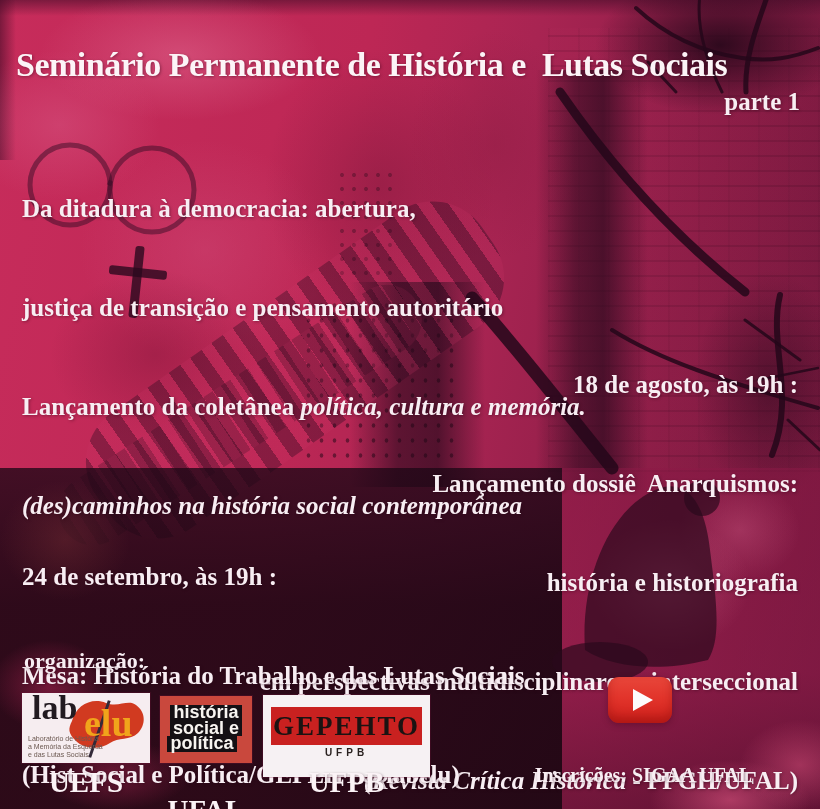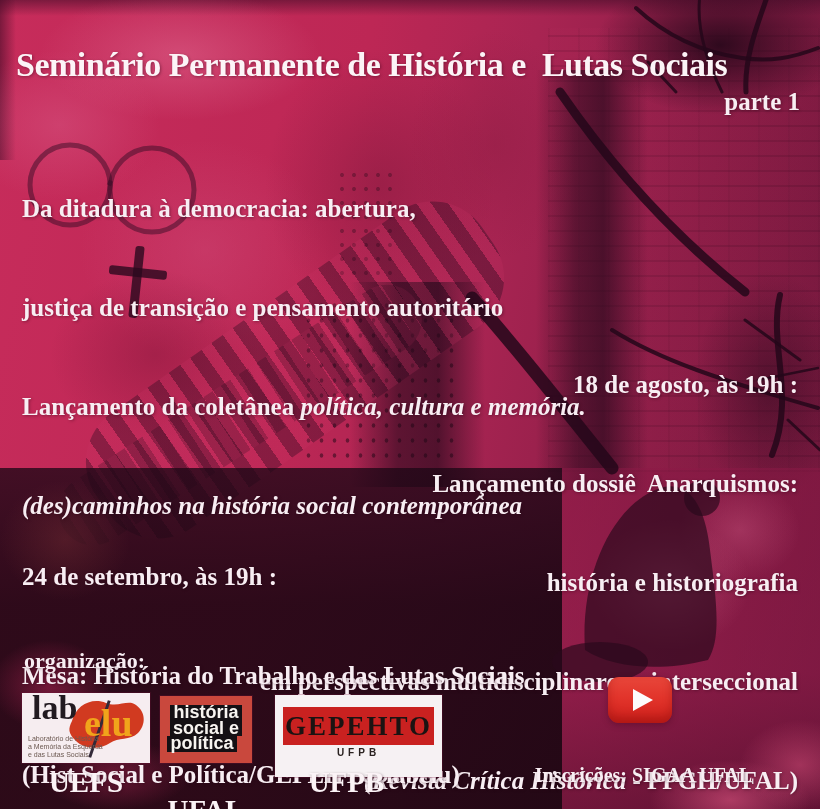--- a/index.html
+++ b/index.html
@@ -64,21 +64,21 @@
   .flag-svg{position:absolute;left:44px;top:2px;}
   .elu-txt{position:absolute;left:62px;top:8px;font-size:38px;font-weight:bold;color:#f1a41b;}
   .pole{position:absolute;left:76px;top:6px;width:3px;height:60px;background:#332a38;transform:rotate(19deg);}
   .labelu-sub{position:absolute;left:6px;top:42px;font-size:7px;line-height:8px;color:#6b5850;
     font-family:"Liberation Sans","DejaVu Sans",sans-serif;}
   .logo-hsp{left:160px;top:696px;width:92px;height:67px;background:#c9483d;
     display:flex;flex-direction:column;align-items:center;padding-top:9px;box-sizing:border-box;}
   .chip{display:inline-block;background:#141014;color:#f7f4f0;font-weight:bold;font-size:18px;
     line-height:15.5px;padding:0 3px;font-family:"Liberation Sans","DejaVu Sans",sans-serif;}
   .chip2{} .chip3{margin-right:8px;}
-  .logo-gep{left:275px;top:695px;width:167px;height:82px;background:#f6f1f3;}
+  .logo-gep{left:263px;top:695px;width:167px;height:82px;background:#f6f1f3;}
   .gep-band{position:absolute;left:8px;right:8px;top:12px;height:38px;background:#c92120;
     text-align:center;line-height:38px;font-size:27px;font-weight:bold;letter-spacing:2px;color:#1b1312;}
   .gep-ufpb{position:absolute;left:0;top:52px;width:100%;text-align:center;font-size:10px;letter-spacing:4px;
     font-weight:bold;color:#2a2220;font-family:"Liberation Sans","DejaVu Sans",sans-serif;}
   .uni{position:absolute;top:766px;text-align:center;font-size:29px;font-weight:bold;color:#fbf3f6;
     text-shadow:1px 1px 3px rgba(40,0,20,.4);}
   .uni-uefs{left:22px;width:128px;} .uni-ufal{left:160px;width:92px;margin-top:28px;} .uni-ufpb{left:263px;width:167px;}
   
   .yt-icon{position:absolute;left:608px;top:677px;width:64px;height:46px;border-radius:11px;
     background:linear-gradient(180deg,#e8463a 0%,#e2342b 45%,#cf201b 100%);

